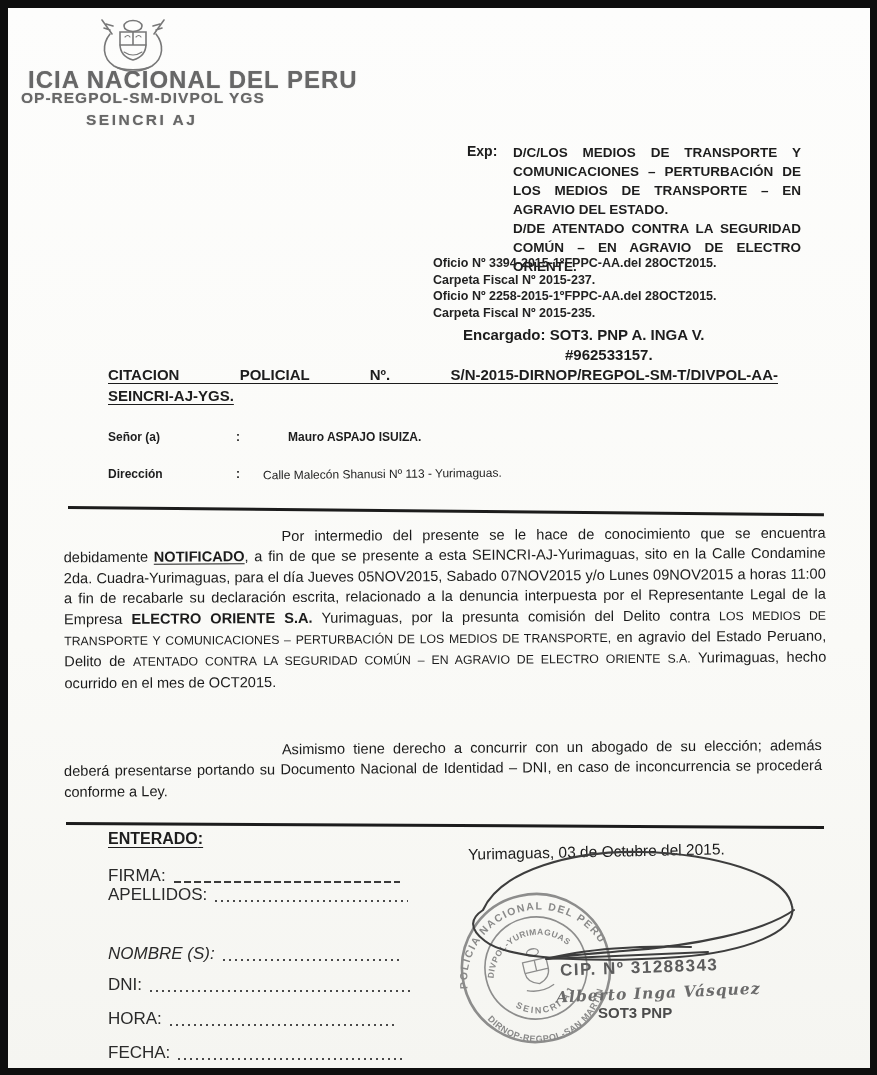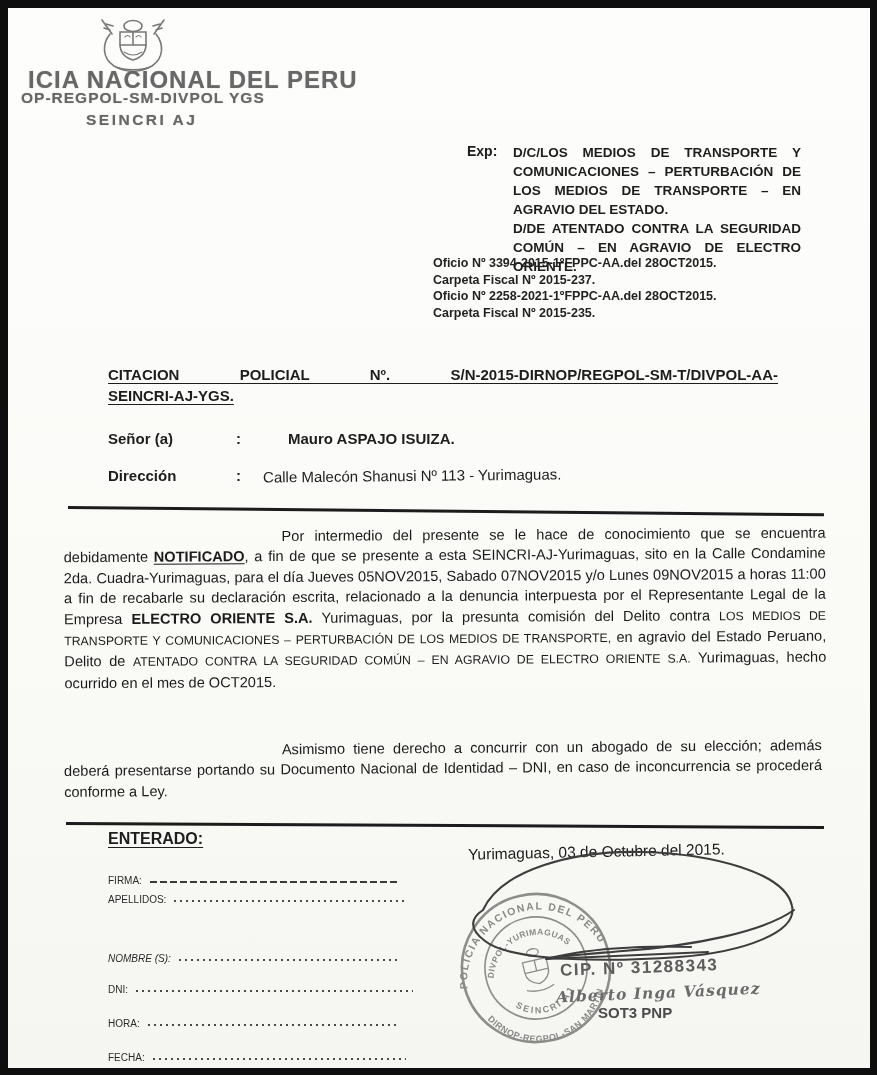--- a/index.html
+++ b/index.html
@@ -38,21 +38,21 @@
   
   .encargado{left:455px;top:317px;font-weight:bold;font-size:15px;line-height:20px;}
   .encargado .phone{margin-left:102px;}
 
   
   .title{left:100px;top:356px;width:670px;font-weight:bold;font-size:15px;line-height:21px;}
   .title .l1{text-align:justify;text-align-last:justify;}
   .title u, .title .l1 span{text-decoration:underline;text-underline-offset:3px;}
 
   
-  .kvrow{font-size:15px;text-align:center;}
+  .kvrow{font-size:12px;text-align:center;}
   .kvrow .k{position:absolute;left:0;font-weight:bold;}
   .kvrow .c{position:absolute;left:128px;font-weight:bold;}
   .kvrow .v{position:absolute;left:155px;white-space:nowrap;}
   .row-senor{left:100px;top:422px;width:700px;height:20px;}
   .row-senor .v{font-weight:bold;margin-left:25px;}
   .row-dir{left:100px;top:459px;width:700px;height:20px;}
   .row-dir .v{transform:rotate(-0.6deg);}
 
   
   .rule{height:3px;background:#1c1c1c;}
@@ -63,21 +63,21 @@
   .para{font-size:14.6px;line-height:20.4px;text-align:justify;color:#1b1b1b;}
   .p1{left:56px;top:517px;width:762px;text-indent:218px;transform:rotate(-0.35deg);}
   .p2{left:56px;top:730px;width:758px;text-indent:218px;transform:rotate(-0.45deg);}
   .seg-bu{font-weight:bold;text-decoration:underline;text-underline-offset:2px;}
   .seg-b{font-weight:bold;}
   .seg-sc{font-size:12.3px;}
 
   
   .enterado-title{left:100px;top:822px;font-size:16px;font-weight:bold;}
   .enterado-title span{text-decoration:underline;text-underline-offset:3px;}
-  .frow{left:100px;height:18px;display:flex;align-items:flex-end;font-size:10px;color:#2a2a2a;}
+  .frow{left:100px;height:18px;display:flex;align-items:flex-end;font-size:17px;color:#2a2a2a;}
   .frow .lbl{white-space:nowrap;margin-right:8px;}
   .fill{height:2px;margin-bottom:3px;flex:1;}
   .fill-dash{background:repeating-linear-gradient(90deg,#3a3a3a 0 7px,transparent 7px 10px);}
   .fill-dots{background:repeating-linear-gradient(90deg,#4a4a4a 0 2px,transparent 2px 6px);}
   .r-firma{top:860px;width:292px;}
   .r-nombre{top:938px;width:292px;font-style:italic;}
   .r-apellidos{top:879px;width:300px;}
   .r-dni{top:969px;width:305px;}
   .r-hora{top:1003px;width:288px;}
   .r-fecha{top:1037px;width:298px;}
@@ -121,24 +121,31 @@
       <span class="exp-label">Exp:</span>
       <div class="exp-text">
         <p>D/C/LOS MEDIOS DE TRANSPORTE Y COMUNICACIONES – PERTURBACIÓN DE LOS MEDIOS DE TRANSPORTE – EN AGRAVIO DEL ESTADO.</p>
         <p>D/DE ATENTADO CONTRA LA SEGURIDAD COMÚN – EN AGRAVIO DE ELECTRO ORIENTE.</p>
       </div>
     </div>
 
     <div class="abs oficios">
       <div>Oficio Nº 3394-2015-1ºFPPC-AA.del 28OCT2015.</div>
       <div>Carpeta Fiscal Nº 2015-237.</div>
-      <div>Oficio Nº 2258-2021-1ºFPPC-AA.del 28OCT2015.</div>
+      <div>Oficio Nº 2258-2015-1ºFPPC-AA.del 28OCT2015.</div>
       <div>Carpeta Fiscal Nº 2015-235.</div>
     </div>
 
+    <div class="abs encargado">
+      <div>
+        <span>Encargado:</span>
+        <span>SOT3. PNP A. INGA V.</span>
+      </div>
+      <div class="phone">#962533157.</div>
+    </div>
 
     <div class="abs title">
       <div class="l1"><span>CITACION POLICIAL Nº. S/N-2015-DIRNOP/REGPOL-SM-T/DIVPOL-AA-</span></div>
       <div><u>SEINCRI-AJ-YGS.</u></div>
     </div>
 
     <div class="abs kvrow row-senor">
       <span class="k">Señor (a)</span>
       <span class="c">:</span>
       <span class="v">Mauro ASPAJO ISUIZA.</span>

